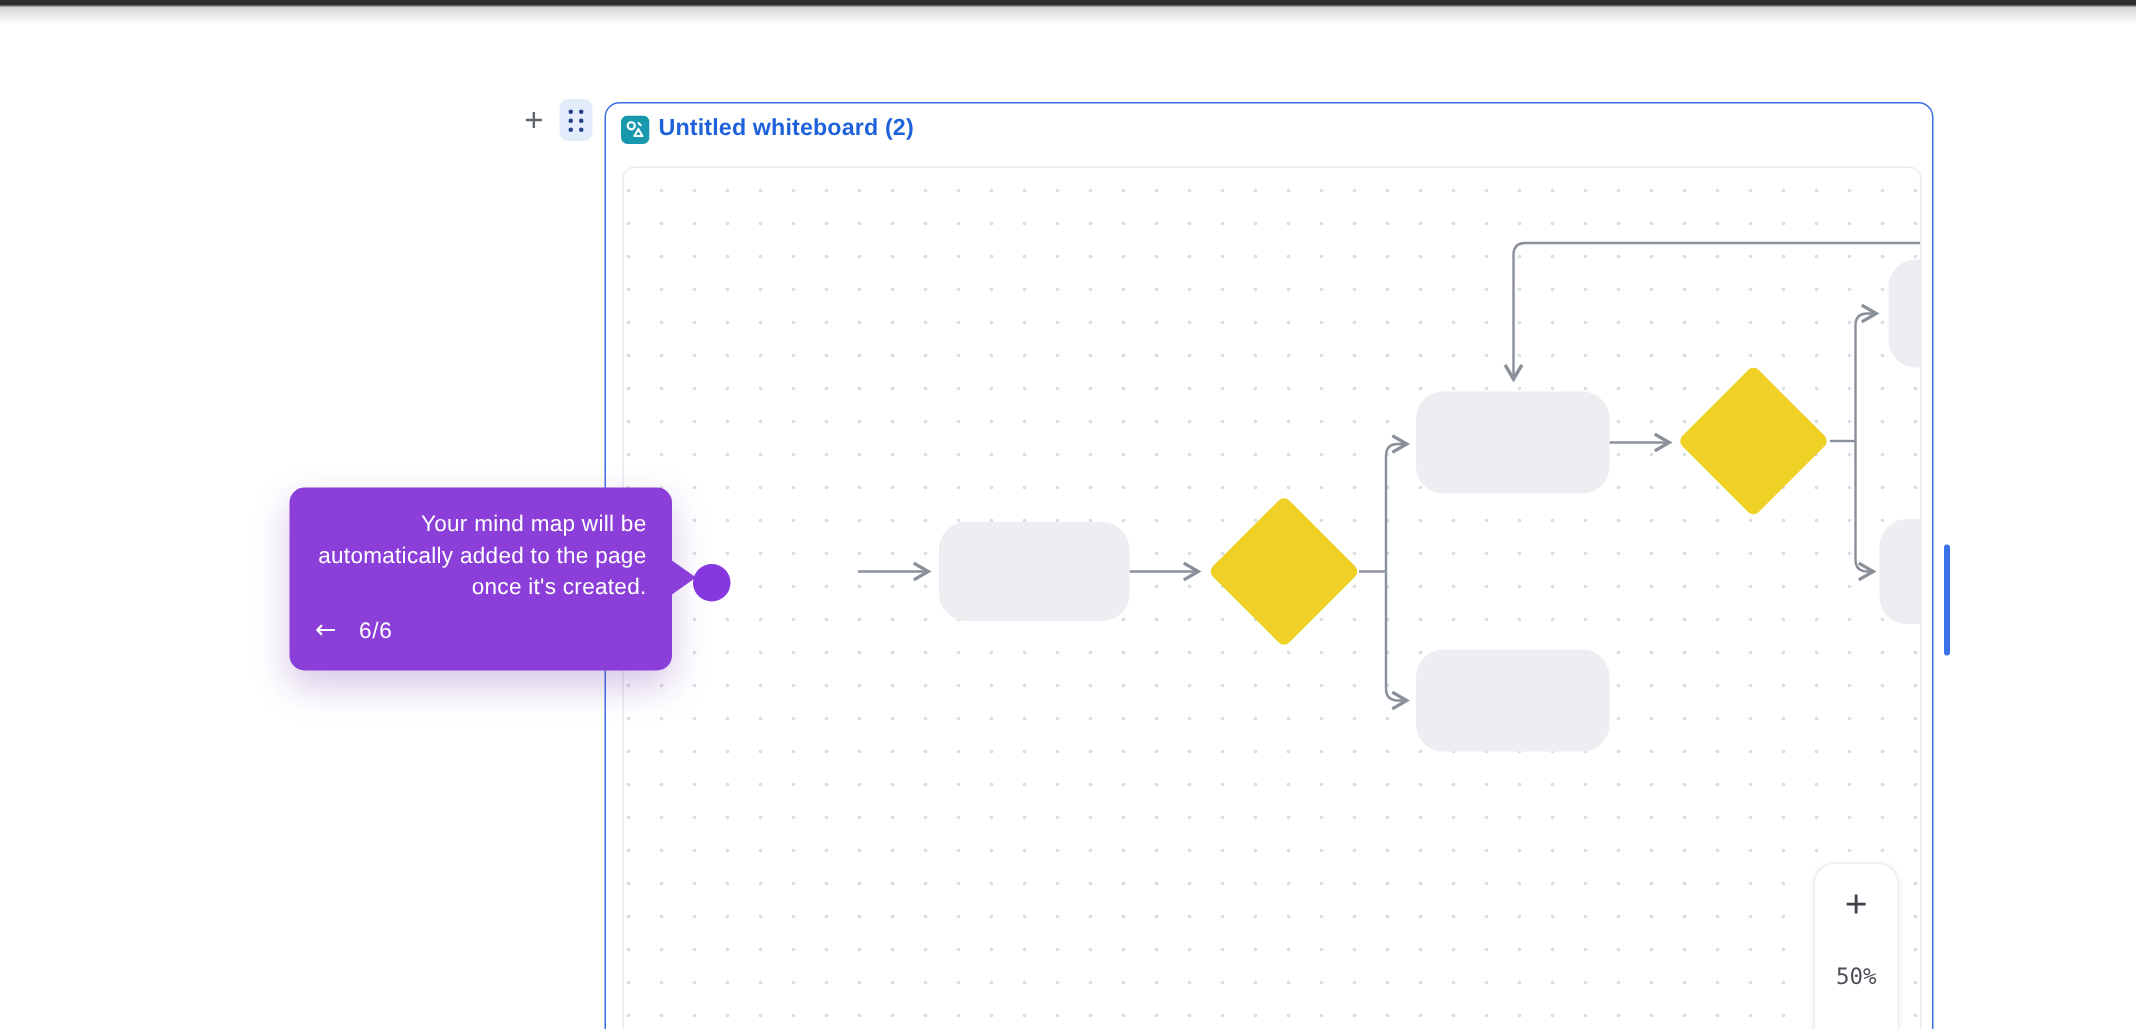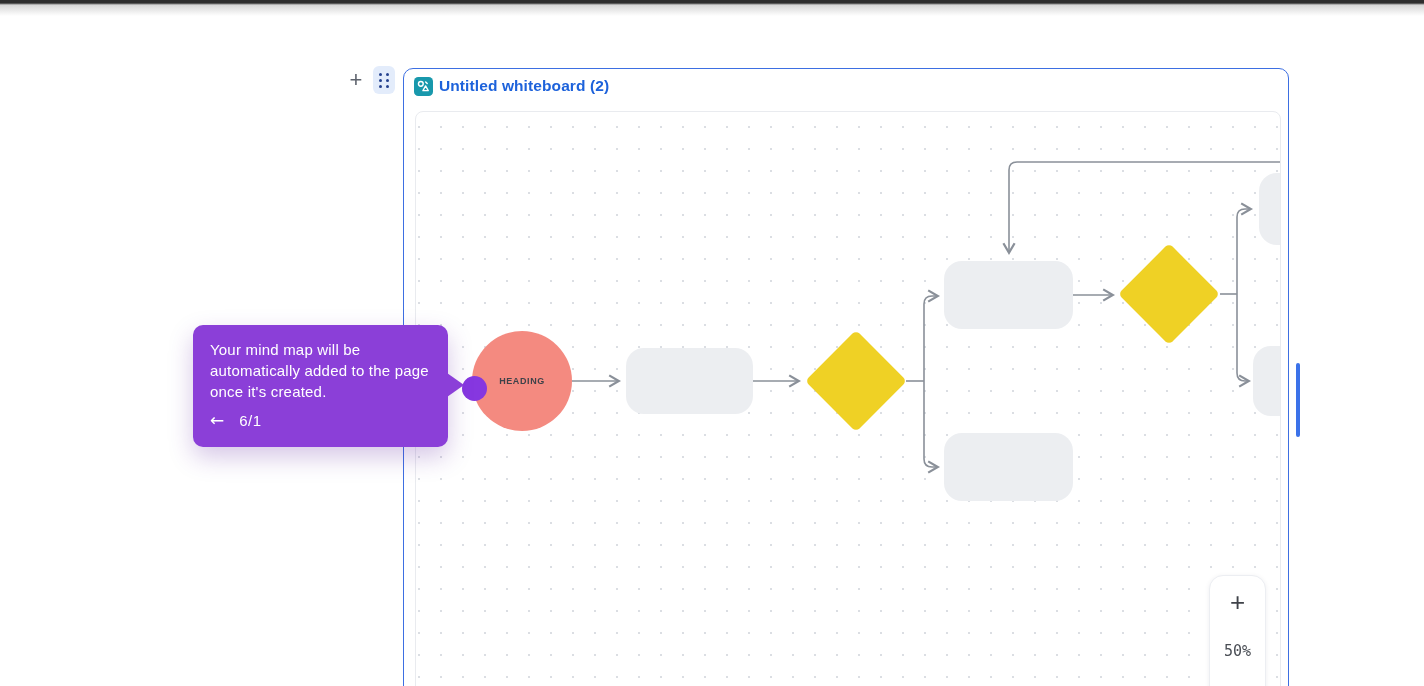--- a/index.html
+++ b/index.html
@@ -78,21 +78,21 @@
   .zoom-level{
     margin-top:26px;font-family:"DejaVu Sans Mono",monospace;font-size:15px;color:#4a4e55;cursor:pointer;
   }
   
   .tooltip{
     position:absolute;left:193px;top:325px;width:255px;height:122px;
     background:var(--tooltip-purple);border-radius:10px;color:#fff;
     padding:14px 17px 12px 17px;z-index:10;
     box-shadow:0 10px 24px rgba(90,30,160,.25);
   }
-  .tt-msg{font-size:15px;line-height:21px;font-weight:500;letter-spacing:.2px;}
+  .tt-msg{font-size:15px;line-height:21px;font-weight:500;letter-spacing:.2px;text-align:right;}
   .tt-footer{display:flex;align-items:center;margin-top:9px;}
   .tt-back{
     border:none;background:transparent;color:#fff;cursor:pointer;padding:0;
     font-size:17px;line-height:18px;font-family:"DejaVu Sans",sans-serif;
   }
   .tt-count{margin-left:15px;font-size:15px;font-weight:500;letter-spacing:.5px;}
   .tt-pointer{
     position:absolute;left:254px;top:48px;width:0;height:0;
     border-top:12px solid transparent;border-bottom:12px solid transparent;
     border-left:17px solid var(--tooltip-purple);
@@ -147,23 +147,20 @@
         <path d="M490,269 H508"></path>
         <path d="M508,269 V192 Q508,184 516,184 H521" marker-end="url(#arrowhead)"></path>
         <path d="M508,269 V347 Q508,355 516,355 H521" marker-end="url(#arrowhead)"></path>
         <path d="M866,50 H601 Q593,50 593,58 V140" marker-end="url(#arrowhead)"></path>
         <path d="M657,183 H696" marker-end="url(#arrowhead)"></path>
         <path d="M804,182 H821"></path>
         <path d="M821,182 V105 Q821,97 829,97 H834" marker-end="url(#arrowhead)"></path>
         <path d="M821,182 V261 Q821,269 829,269 H832" marker-end="url(#arrowhead)"></path>
       </svg>
 
-      <div class="node circle">
-        <span>HEADING</span>
-      </div>
       <div class="node rect r1"></div>
       <div class="node rect r2"></div>
       <div class="node rect r3"></div>
       <div class="node rect r4"></div>
       <div class="node rect r5"></div>
       <div class="node diamond d1"></div>
       <div class="node diamond d2"></div>
 
       <div class="purple-dot"></div>
 
@@ -171,20 +168,20 @@
         <button class="zoom-in-btn">+</button>
         <div class="zoom-level">50%</div>
       </div>
     </div>
   </div>
 
   <div class="tooltip">
     <div class="tt-msg">Your mind map will be automatically added to the page once it's created.</div>
     <div class="tt-footer">
       <button class="tt-back">←</button>
-      <span class="tt-count">6/1</span>
+      <span class="tt-count">6/6</span>
     </div>
     <div class="tt-pointer"></div>
   </div>
 
   <div class="scroll-thumb"></div>
 
 </div>
 
 </body></html>

